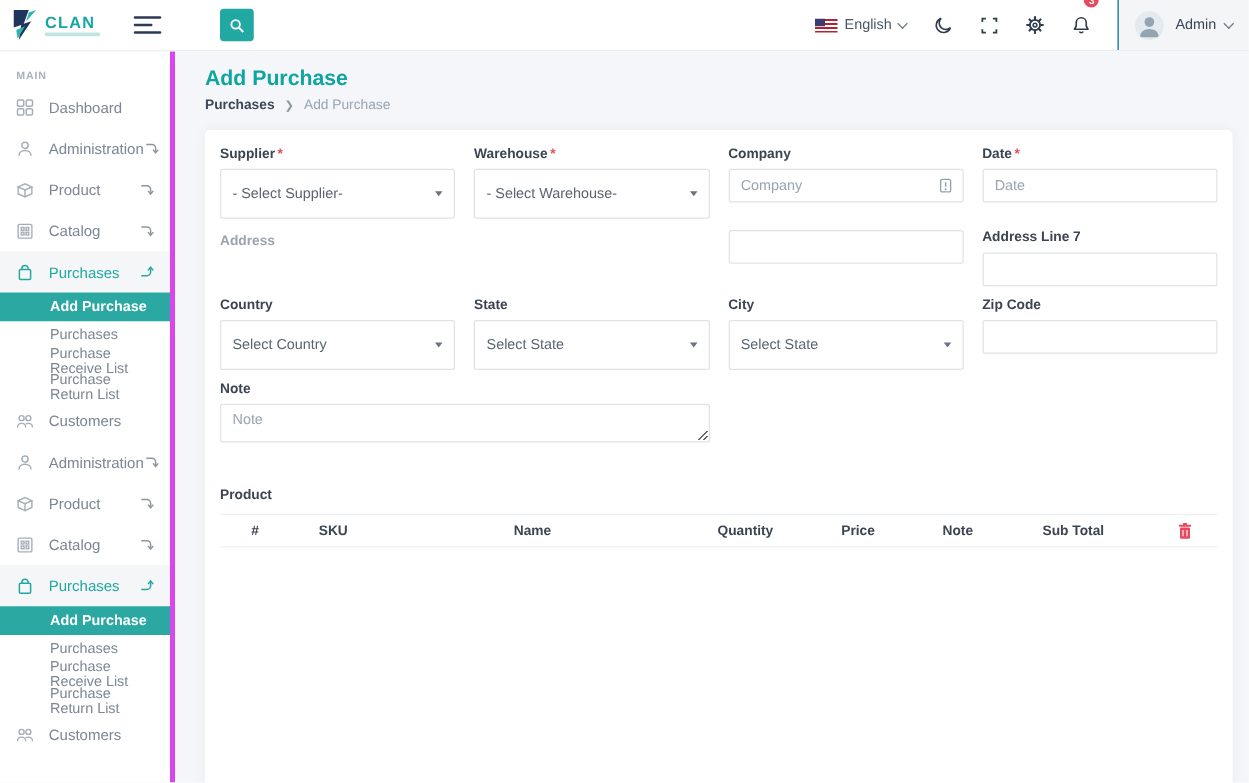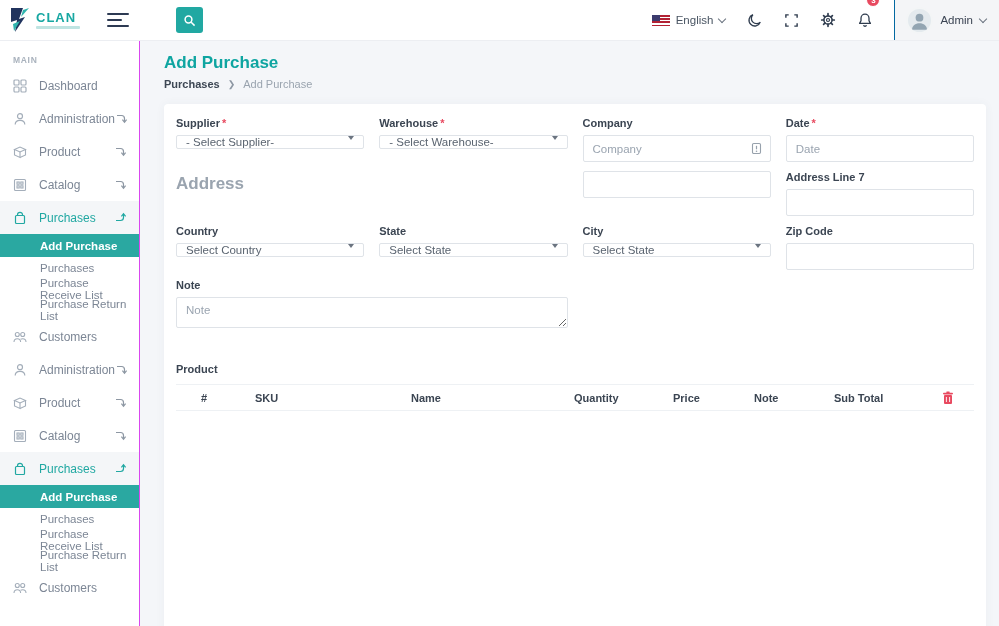--- a/index.html
+++ b/index.html
@@ -38,21 +38,21 @@
            background:#e8495f; color:#fff; font-size:8px; font-weight:bold; display:flex;
            align-items:center; justify-content:center; border:1.5px solid #fff; }
   .user-box { height:100%; background:#f4f5f7; border-left:1px solid #0369a1; display:flex;
               align-items:center; padding:0 13px 0 11px; gap:7px; cursor:pointer; }
   .avatar { width:27px; height:27px; border-radius:50%; background:#e4eaee; border:2px solid #f3f5f6;
             display:flex; align-items:center; justify-content:center; overflow:hidden; }
   .user-name { font-size:11.5px; color:#3b4453; }
 
   
   .sidebar { position:absolute; top:41px; left:0; width:140px; bottom:0; background:#fff;
-             border-right:1px solid #d946ef; padding-top:6px; }
+             border-right:4px solid #d946ef; padding-top:6px; }
   .section-label { font-size:8.5px; font-weight:bold; color:#a9b2bd; letter-spacing:.7px;
                    padding:8px 13px 4px; }
   .nav-item { height:33px; display:flex; align-items:center; padding:0 12px; cursor:pointer; }
   .nav-item .icn { width:16px; height:16px; margin-right:11px; flex:none; }
   .nav-item .lbl { flex:1; font-size:12px; color:#7c8695; }
   .nav-item .arrow { width:13px; height:13px; flex:none; }
   .nav-item.active-parent { background:#f4f6f8; }
   .nav-item.active-parent .lbl { color:#21a8a2; }
   .sub-item { height:21px; display:flex; align-items:center; padding:0 12px 0 40px;
               font-size:11.5px; color:#7c8695; cursor:pointer; }
@@ -70,26 +70,26 @@
           box-shadow:0 0 10px rgba(60,70,90,.05); min-height:540px; }
   .form-grid { display:grid; grid-template-columns:1fr 1fr 1fr 1fr; column-gap:15px; }
   .fg { margin-bottom:9px; }
   .flabel { display:block; font-size:11px; font-weight:bold; color:#3b4552; margin-bottom:5px; line-height:13px; }
   .req { color:#e8495f; margin-left:2px; }
   .tinput { width:100%; height:27px; border:1px solid #dfe3e8; border-radius:2px; padding:0 9px;
             font-size:11.5px; color:#5a6470; font-family:inherit; outline:none; background:#fff; }
   .tinput::placeholder { color:#9aa4b0; }
   .input-wrap { position:relative; }
   .input-icon { position:absolute; right:8px; top:7px; }
-  .select-box { width:100%; height:14px; border:1px solid #dfe3e8; border-radius:2px; padding:0 9px;
-                display:flex; justify-content:space-between; cursor:pointer; background:#fff; }
+  .select-box { width:100%; height:40px; border:1px solid #dfe3e8; border-radius:2px; padding:0 9px;
+                display:flex; align-items:center; justify-content:space-between; cursor:pointer; background:#fff; }
   .select-value { font-size:11.5px; color:#5a6470; }
   .caret { width:0; height:0; border-left:3.5px solid transparent; border-right:3.5px solid transparent;
            border-top:4.5px solid #6b7480; }
-  .addr-heading { font-size:17px; font-weight:bold; color:#9aa4af; margin:3px 0 7px; grid-column:1 / 3; }
+  .addr-heading { font-size:11px; font-weight:bold; color:#9aa4af; margin:3px 0 7px; grid-column:1 / 3; }
   .full { grid-column:1 / 3; }
   .note-area { width:100%; height:31px; border:1px solid #dfe3e8; border-radius:2px; padding:6px 9px;
                font-size:11.5px; color:#5a6470; font-family:inherit; outline:none; resize:both; }
   .note-area::placeholder { color:#9aa4b0; }
   .search-group { margin-top:32px; }
   .product-heading { margin-top:22px; font-size:11px; font-weight:bold; color:#3b4552; line-height:13px; }
 
   .ptable { margin-top:8px; }
   .pt-row { display:grid; grid-template-columns:79px 156px 163px 99px 81px 80px 108px 1fr; align-items:center; }
   .pt-head { height:27px; border-top:1px solid #eef1f4; border-bottom:1px solid #eef1f4;

